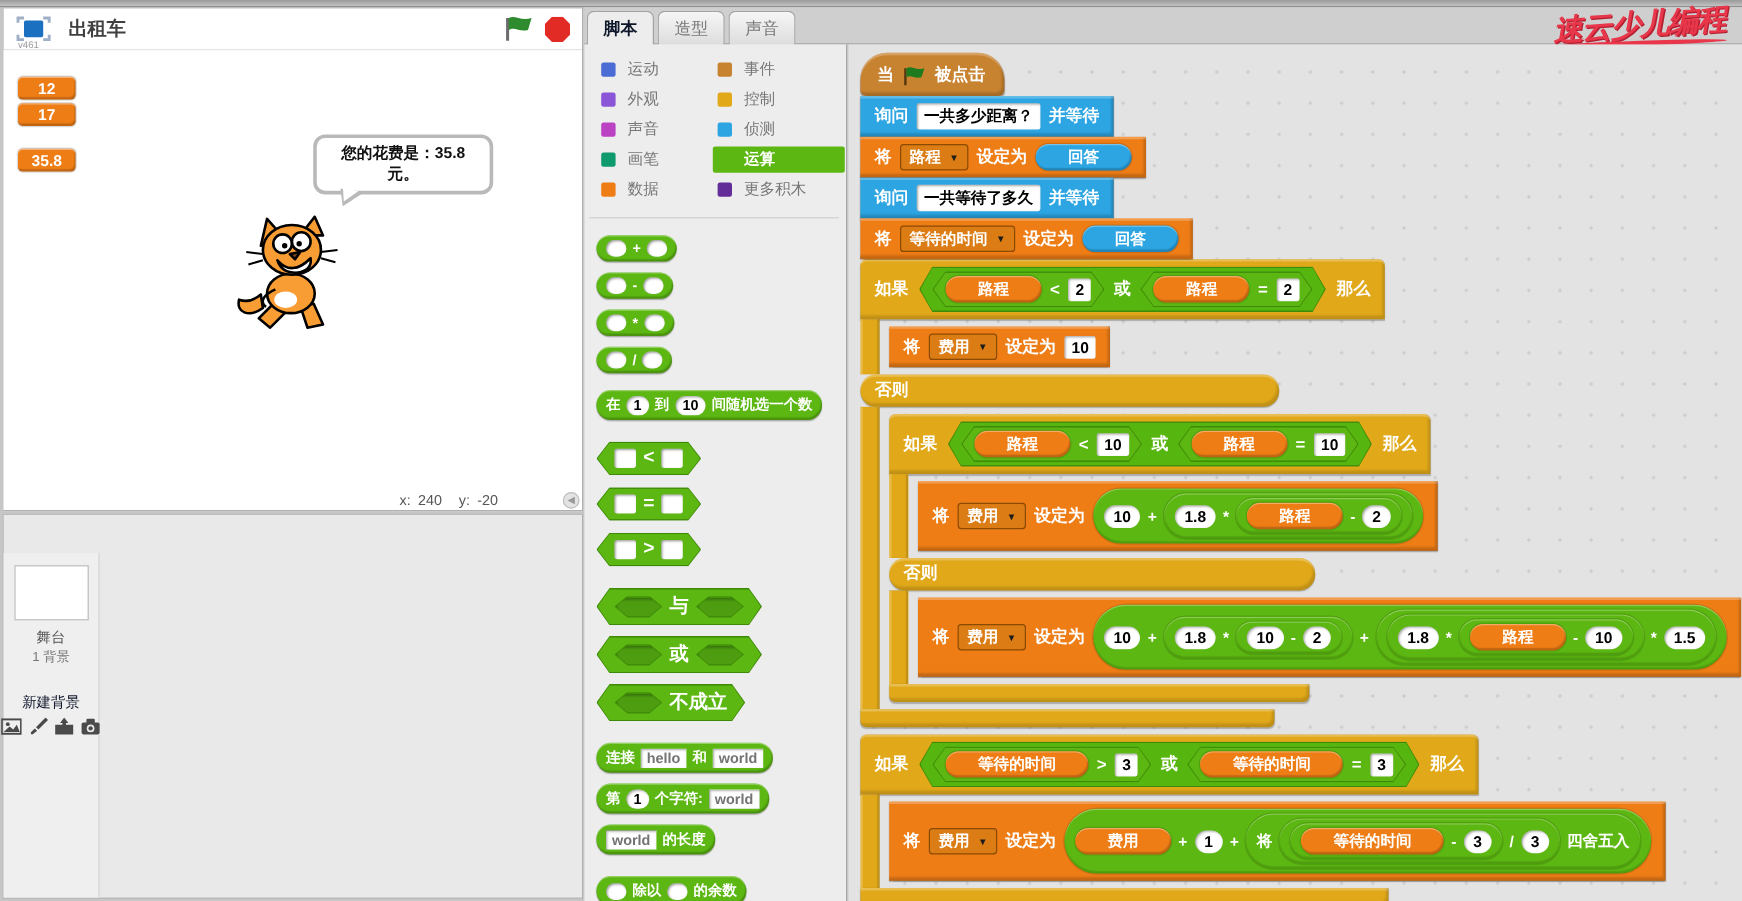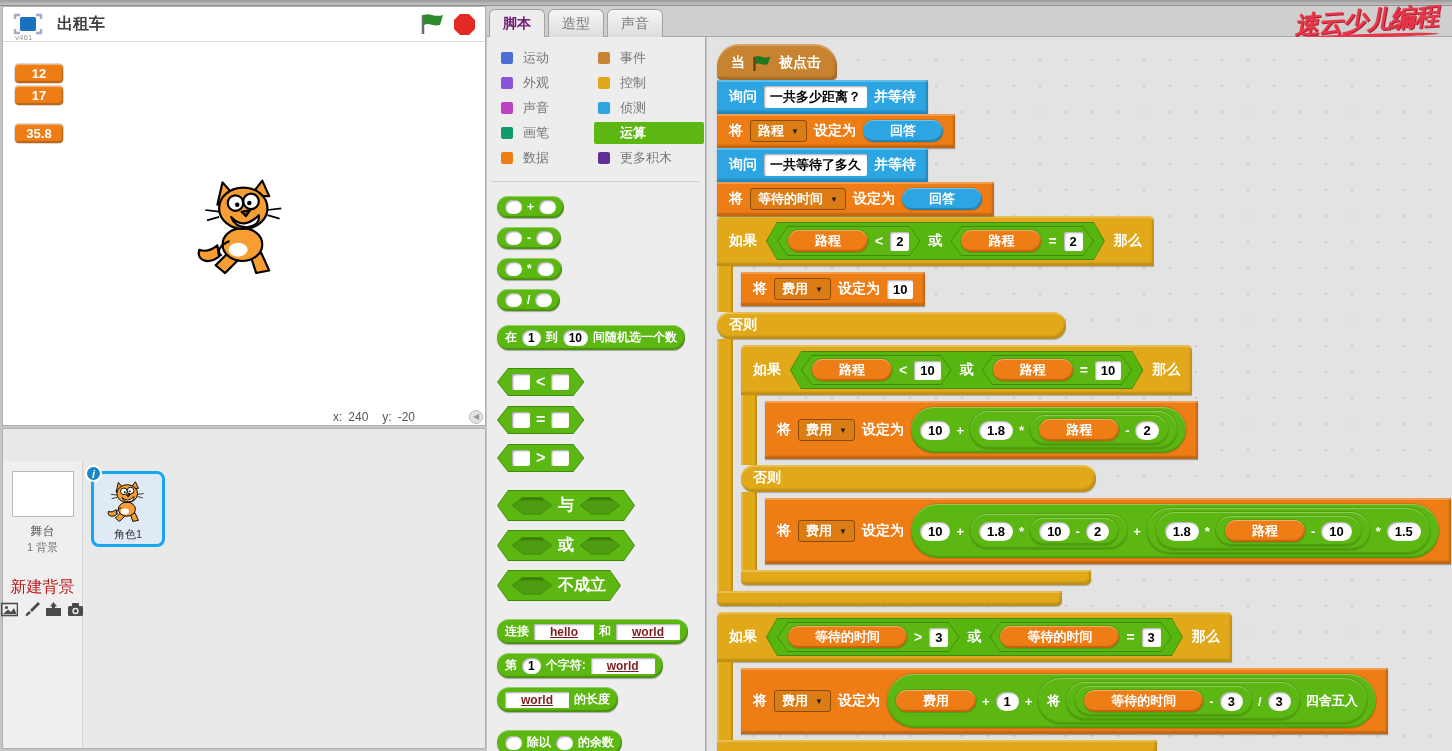--- a/index.html
+++ b/index.html
@@ -37,59 +37,59 @@
   #sprite-panel { position:absolute; left:2px; top:428px; width:484px; height:321px;
     background:#e9e9e9; border:1px solid #b0b0b0; }
   .sp-header { height:32px; display:flex; align-items:center; border-bottom:1px solid #d2d2d2;
     background:#efefef; padding:0 8px 0 90px; }
   .sp-title { font-size:15px; color:#5a5a5a; }
   .sp-new { margin-left:auto; display:flex; align-items:center; gap:9px; font-size:14px; color:#5a5a5a; }
   .sp-left { position:absolute; left:0; top:32px; width:80px; bottom:0; background:#efefef;
     border-right:1px solid #d2d2d2; display:flex; flex-direction:column; align-items:center; font-size:12px; color:#555; }
   .stage-thumb { width:62px; height:46px; background:#fff; border:1px solid #bbb; margin-top:10px; }
   .sp-left .lab1 { margin-top:6px; } .sp-left .lab2 { font-size:11px; color:#777; }
-  .newbk { margin-top:22px; font-size:16px; color:#b91c1c; }
+  .newbk { margin-top:22px; font-size:12px; color:#0f172a; }
   .bk-icons { display:flex; gap:5px; margin-top:4px; }
   .sprite-card { position:absolute; left:88px; top:42px; width:74px; height:76px;
     background:#dfeaf5; border:3px solid #18A5F1; border-radius:8px; display:flex;
     flex-direction:column; align-items:center; justify-content:flex-start; }
   .sprite-card .nm { font-size:11px; color:#333; margin-top:auto; margin-bottom:2px; }
   .info-badge { position:absolute; left:-9px; top:-9px; width:17px; height:17px; border-radius:50%;
     background:#1787C4; border:2px solid #fff; color:#fff; font-weight:bold; font-size:11px;
     text-align:center; line-height:14px; font-style:italic; }
   .info-badge::after { content:"i"; }
   .ico { width:17px; height:15px; fill:#4a4a4a; }
 
   
   #hdrstrip { position:absolute; left:487px; top:6px; width:965px; height:31px; background:#cfcfcf; border-bottom:1px solid #a8a8a8; }
   #palette-panel { position:absolute; left:487px; top:37px; width:219px; bottom:0;
     background:#ededed; border-right:1px solid #a8a8a8; }
   .tabs { position:absolute; left:489px; top:9px; display:flex; }
   .tab { border:1px solid #a3a3a3; border-bottom:none; border-radius:6px 6px 0 0;
     padding:5px 13px 6px; font-size:14px; color:#7a7a7a;
     background:linear-gradient(#f6f6f6,#dadada); margin-right:3px; }
-  .tab.active { background:#ededed; color:#701a75; font-weight:bold; padding-bottom:8px; margin-bottom:-1px; }
+  .tab.active { background:#ededed; color:#0f172a; font-weight:bold; padding-bottom:8px; margin-bottom:-1px; }
   .cats { display:grid; grid-template-columns:97px 110px; padding:10px 0 4px 10px; row-gap:3px; }
   .cat { display:flex; align-items:center; gap:10px; font-size:13px; color:#777; padding:2px 4px; border-radius:2px; }
   .chip { width:12px; height:12px; border-radius:2px; flex:none; }
   .cat.sel { background:#5CB712; color:#fff; font-weight:bold; }
   .pal-div { border-top:1px solid #cfcfcf; margin:8px 6px 0 4px; }
   .pal-list { padding:14px 0 0 10px; display:flex; flex-direction:column; align-items:flex-start; }
   .pblk { display:inline-flex; align-items:center; gap:5px; background:#5CB712; color:#fff;
     font-size:12px; font-weight:bold; border-radius:12px; padding:4px 8px;
     box-shadow:inset 0 1px 0 rgba(255,255,255,.35), inset -1px -2px 1px rgba(0,0,0,.2), 0 1px 1px rgba(0,0,0,.3); margin-bottom:9px; }
   .eslot { width:17px; height:14px; background:#fff; border-radius:999px;
     box-shadow:inset 1px 1px 2px rgba(0,0,0,.4); display:inline-block; }
   .esq { width:18px; height:16px; background:#fff; border-radius:2px;
     box-shadow:inset 1px 1px 2px rgba(0,0,0,.4); display:inline-block; }
   .wslot { background:#fff; color:#000; font-weight:bold; font-size:12px;
     border-radius:999px; padding:1px 6px; min-width:14px; text-align:center;
     box-shadow:inset 1px 1px 2px rgba(0,0,0,.35); }
-  .wrect { background:#fff; color:#7f1d1d; font-weight:bold; font-size:12px;
-    padding:1px 16px; box-shadow:inset 1px 1px 2px rgba(0,0,0,.35);text-decoration:underline; }
+  .wrect { background:#fff; color:#737373; font-weight:bold; font-size:12px;
+    padding:1px 5px; box-shadow:inset 1px 1px 2px rgba(0,0,0,.35); }
   .hexw { display:inline-flex; background:#3E8A09; padding:1px;
     clip-path:polygon(11px 0,calc(100% - 11px) 0,100% 50%,calc(100% - 11px) 100%,11px 100%,0 50%); }
   .hexi { display:inline-flex; align-items:center; gap:6px; background:#5CB712;
     padding:4px 14px; color:#fff; font-weight:bold;
     clip-path:polygon(10px 0,calc(100% - 10px) 0,100% 50%,calc(100% - 10px) 100%,10px 100%,0 50%); }
   .hexw.mini { }
   .hexi.empty { width:38px; height:16px; background:#4E9D11; padding:0;
     box-shadow:inset 1px 2px 2px rgba(0,0,0,.25); }
   .mb14 { margin-bottom:14px; } .mb18 { margin-bottom:18px; }
   .dd-arrow { font-size:8px; color:#1c1c1c; }
@@ -213,20 +213,25 @@
         </svg>
         <svg width="21" height="21" viewBox="0 0 21 21">
           <polygon points="6,0 15,0 21,6 21,15 15,21 6,21 0,15 0,6" fill="#E32B26"></polygon>
         </svg>
       </div>
     </div>
     <div class="stage-canvas">
       <div class="varchip" style="top:22px">12</div>
       <div class="varchip" style="top:44px">17</div>
       <div class="varchip" style="top:82px">35.8</div>
+      <div class="speech">
+        <div>您的花费是：35.8</div>
+        <div>元。</div>
+        <div class="speech-tail"></div>
+      </div>
       <svg width="104" height="114" style="position:absolute;left:190px;top:130px">
         <use href="#cat"></use>
       </svg>
     </div>
     <div class="stage-footer">
       <span>x:</span>
       <span>240</span>
       <span style="margin-left:8px">y:</span>
       <span>-20</span>
       <div class="round-btn"></div>
@@ -246,27 +251,20 @@
         <svg class="ico">
             <use href="#i-brush"></use>
           </svg>
         <svg class="ico">
             <use href="#i-upload"></use>
           </svg>
         <svg class="ico">
             <use href="#i-camera"></use>
           </svg>
       </div>
-    </div>
-    <div class="sprite-card">
-      <div class="info-badge"></div>
-      <svg width="52" height="56" style="margin-top:4px">
-          <use href="#cat"></use>
-        </svg>
-      <div class="nm">角色1</div>
     </div>
   </section>
 
   <div id="hdrstrip"></div>
   <div class="tabs">
     <div class="tab active">脚本</div>
     <div class="tab">造型</div>
     <div class="tab">声音</div>
   </div>
   <div id="logo">

